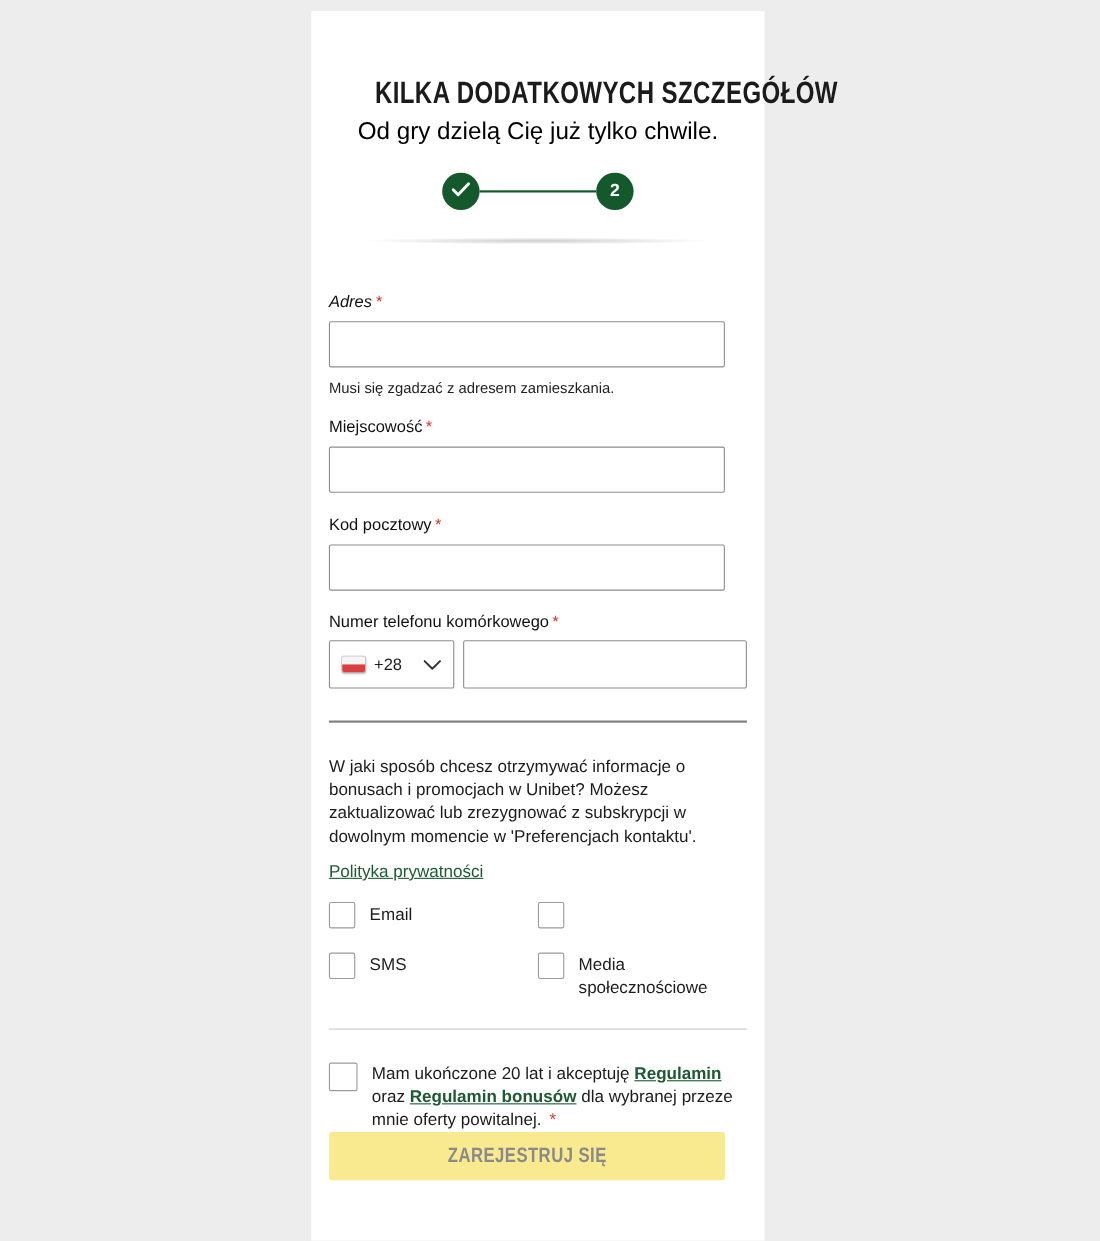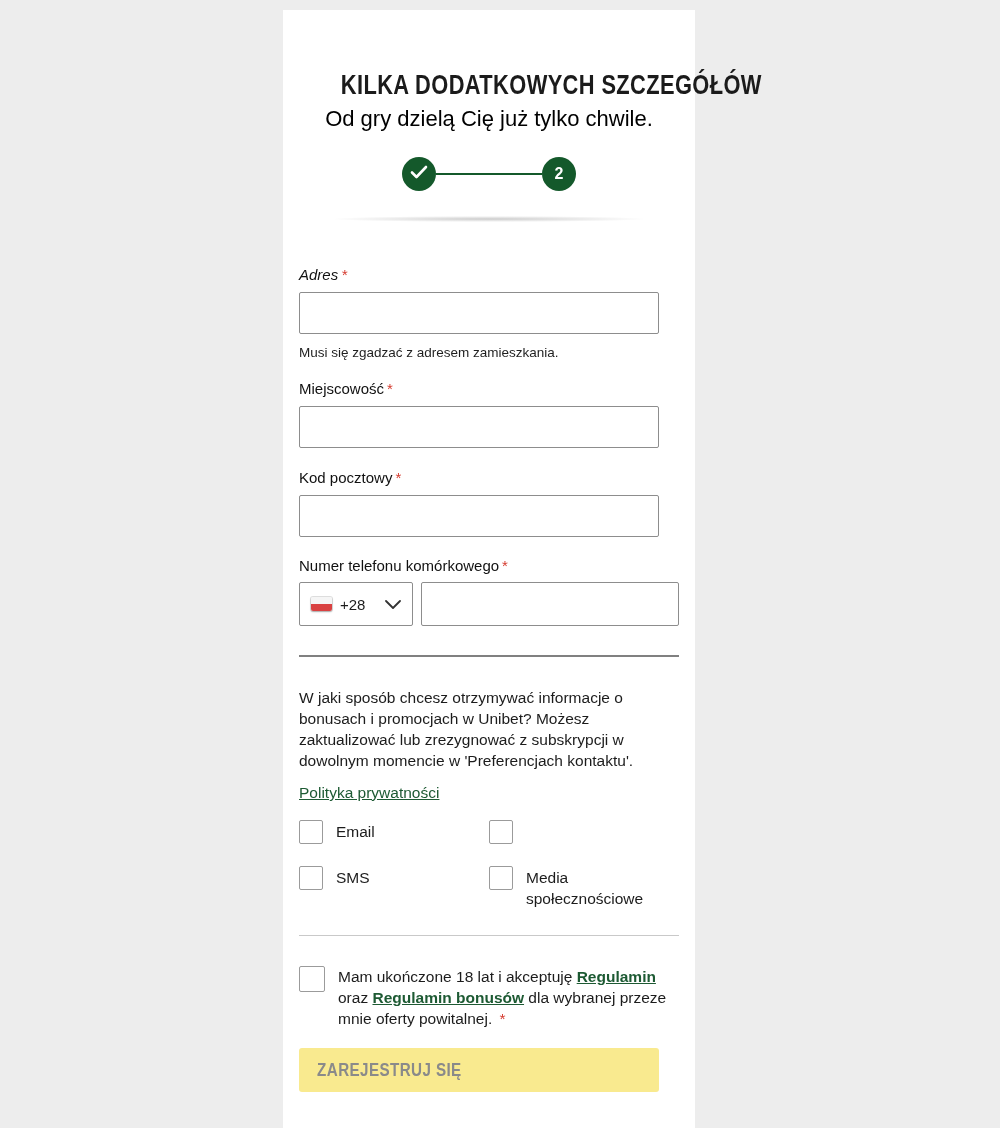--- a/index.html
+++ b/index.html
@@ -197,28 +197,28 @@
     color: #1c1c1c;
   }
   .terms-link {
     color: #1d5a33;
     font-weight: 700;
     text-decoration: underline;
     cursor: pointer;
   }
   
   .submit-btn {
-    margin-top: 19px;
     width: 360px;
     height: 44px;
     background: #f9ea8f;
     border: none;
     border-radius: 3px;
     display: flex;
     align-items: center;
+    justify-content: center;
     cursor: default;
   }
   .submit-label {
     font-size: 19px;
     font-weight: 700;
     letter-spacing: 0.5px;
     color: #8a8a8a;
     transform: scaleX(0.8);
     transform-origin: center;
     white-space: nowrap;
@@ -310,21 +310,21 @@
       <span class="channel-label">Media społecznościowe</span>
     </div>
   </div>
 
   <div class="divider-light"></div>
 
   
   <div class="terms">
     <span class="checkbox"></span>
     <div class="terms-text">
-      <span>Mam ukończone 18 lat i akceptuję </span><a class="terms-link">Regulamin</a><span> oraz </span><a class="terms-link">Regulamin bonusów</a><span> dla wybranej przeze mnie oferty powitalnej. </span><span class="req">*</span>
+      <span>Mam ukończone 20 lat i akceptuję </span><a class="terms-link">Regulamin</a><span> oraz </span><a class="terms-link">Regulamin bonusów</a><span> dla wybranej przeze mnie oferty powitalnej. </span><span class="req">*</span>
     </div>
   </div>
 
   
   <button class="submit-btn" disabled="">
     <span class="submit-label">ZAREJESTRUJ SIĘ</span>
   </button>
 
 </div>
 

